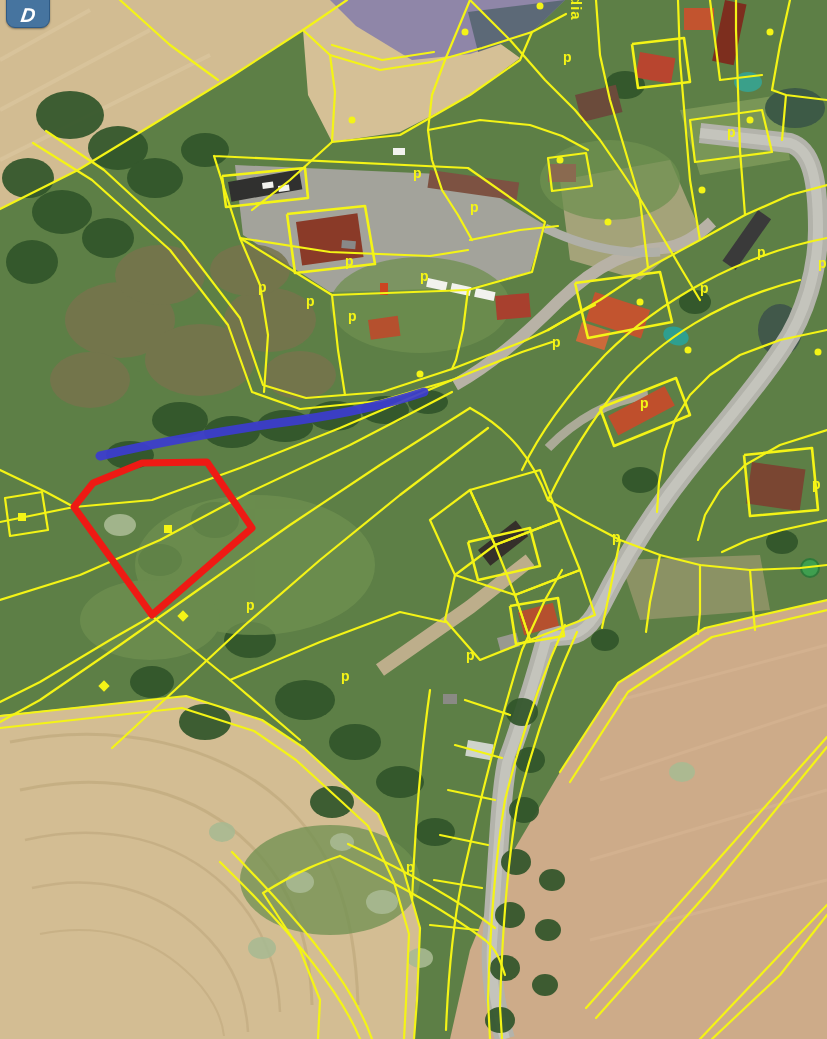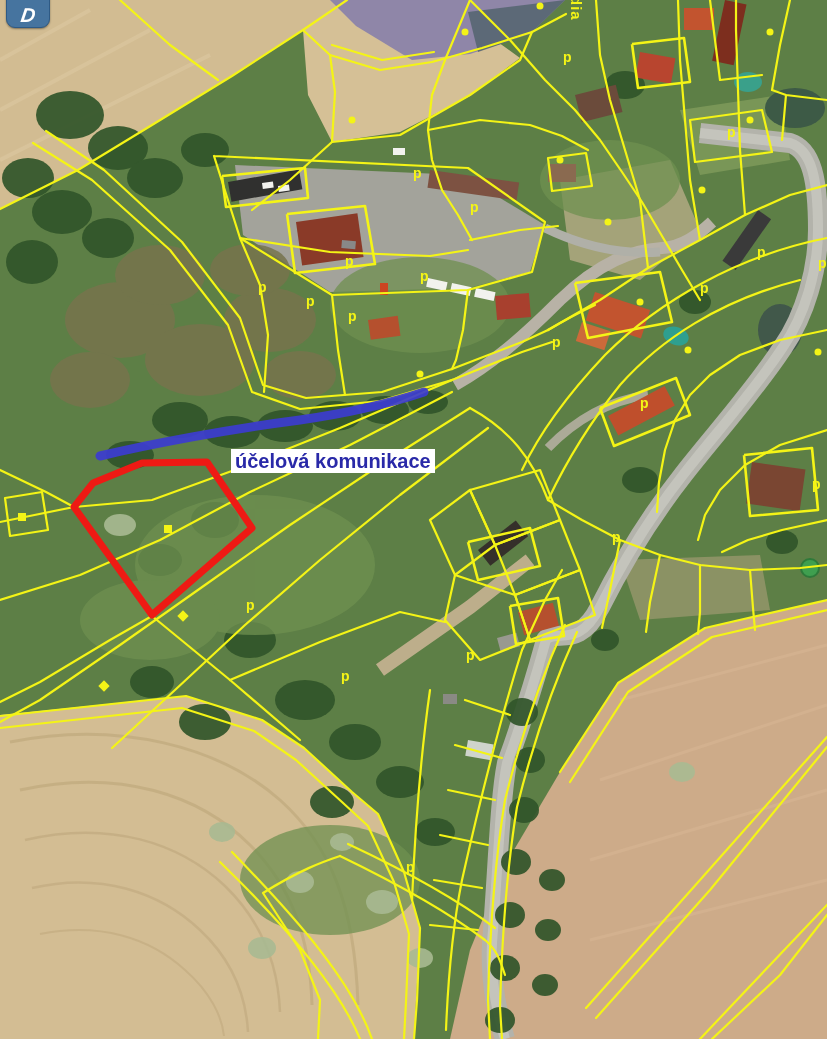--- a/index.html
+++ b/index.html
@@ -300,20 +300,19 @@
         <circle cx="688" cy="350" r="3.5" fill="#f4f416"></circle>
         <circle cx="750" cy="120" r="3.5" fill="#f4f416"></circle>
         <circle cx="818" cy="352" r="3.5" fill="#f4f416"></circle>
         <rect x="164" y="525" width="8" height="8" fill="#f4f416"></rect>
         <rect x="18" y="513" width="8" height="8" fill="#f4f416"></rect>
         <rect x="179" y="612" width="8" height="8" fill="#f4f416" transform="rotate(45 183 616)"></rect>
         <rect x="100" y="682" width="8" height="8" fill="#f4f416" transform="rotate(45 104 686)"></rect>
       </g>
   </svg>
 
-  <div class="route-label" style="color: rgb(41, 41, 168); background: rgb(255, 255, 255);">účelová komunikace</div>
 
   <div class="vertical-label" style="color: rgb(244, 244, 22);">dia</div>
 
   <div class="map-btn" style="background: rgb(70, 116, 159);">
     <span>D</span>
   </div>
 </div>
 
 </body></html>

